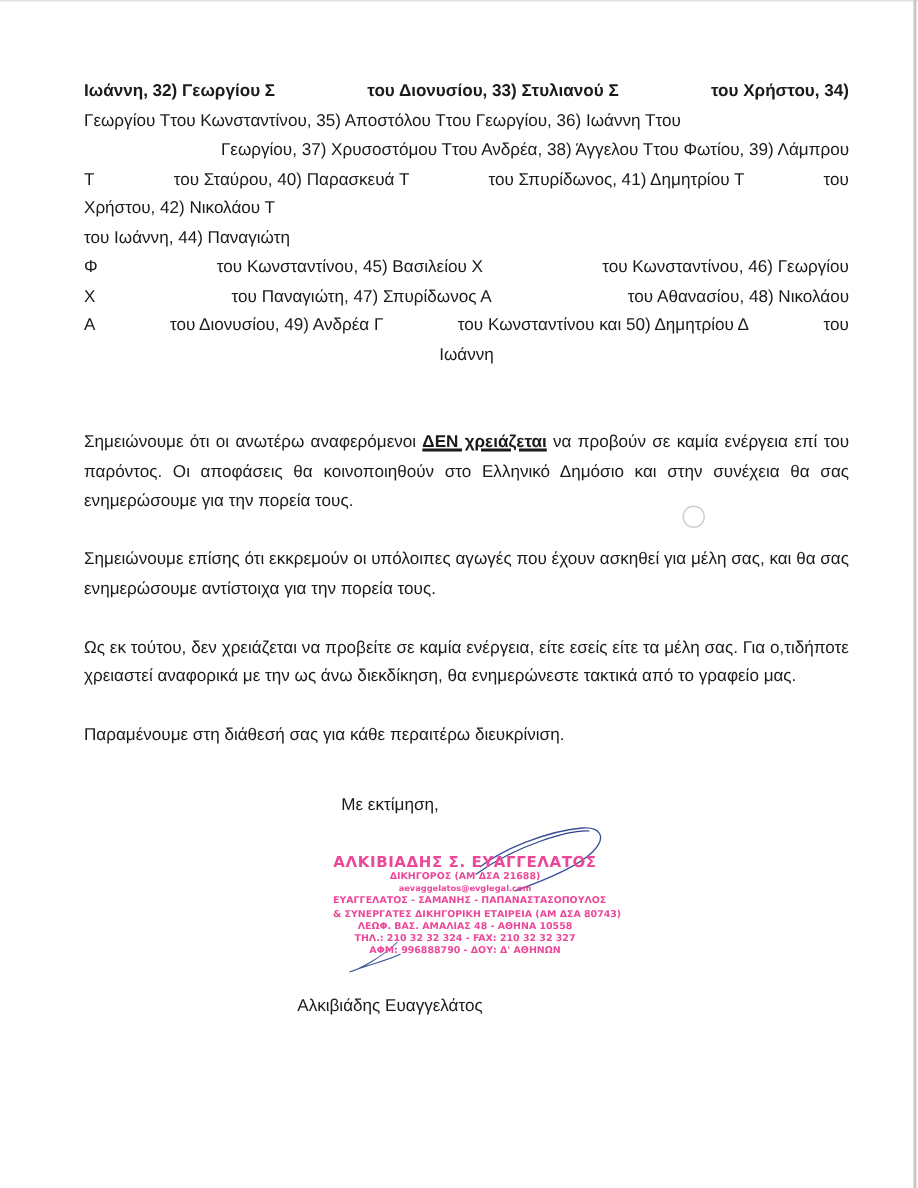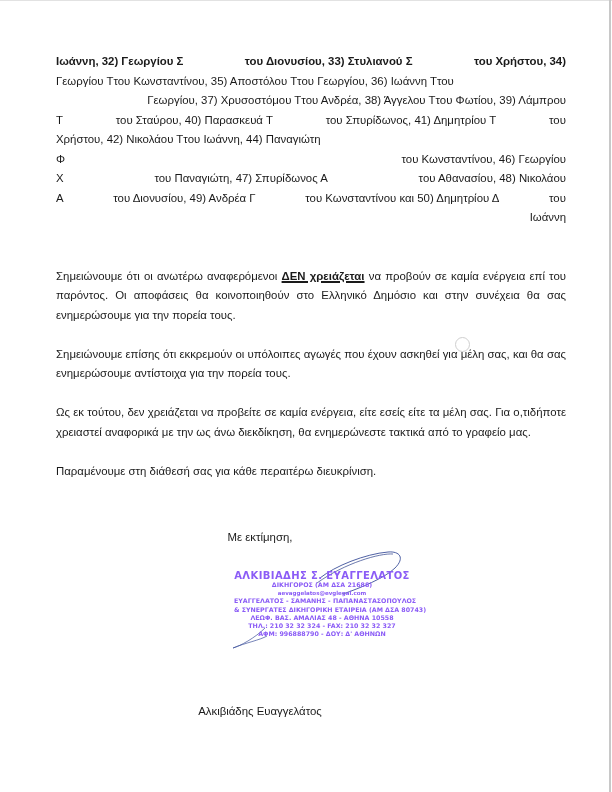--- a/index.html
+++ b/index.html
@@ -16,22 +16,22 @@
   .content {
     position: absolute; left: 56px; top: 52px; width: 510px;
     font-size: 11.4px; line-height: 19.5px;
   }
   .para { margin: 0; text-align: justify; }
   .gap { height: 19.5px; }
   .blank { display: inline-block; }
   .bu { font-weight: bold; text-decoration: underline; text-decoration-thickness: 2px; }
   .closing { position: absolute; left: 0; width: 520px; text-align: center; font-size: 11.4px; }
   .stamp {
-    position: absolute; left: 234px; top: 570px; width: 176px; text-align: center;
-    color: #8b5cf6; font-family: "DejaVu Sans", sans-serif; line-height: 8.2px;
+    position: absolute; left: 222px; top: 570px; width: 176px; text-align: center;
+    color: #ec4899; font-family: "DejaVu Sans", sans-serif; line-height: 8.2px;
   }
   .stamp .s-title { font-size: 10px; font-weight: bold; letter-spacing: 0.4px; line-height: 11px; }
   .stamp .s-line { font-size: 6.3px; font-weight: bold; white-space: nowrap; }
   .stamp .s-email { font-size: 5.5px; }
   .sig-svg { position: absolute; left: 225px; top: 548px; }
   .cursor-circle {
     position: absolute; left: 455px; top: 337px; width: 13px; height: 13px;
     border: 1px solid #cfcfcf; border-radius: 50%;
   }
 </style>
@@ -68,49 +68,50 @@
       </div>
       <div style="display: flex; justify-content: space-between; white-space: nowrap;">
         <span>Τ</span>
         <span class="blank" style="width: 0px;"></span>
         <span>του Σταύρου, 40) Παρασκευά Τ</span>
         <span class="blank" style="width: 0px;"></span>
         <span>του Σπυρίδωνος, 41) Δημητρίου Τ</span>
         <span class="blank" style="width: 0px;"></span>
         <span>του</span>
       </div>
-      <div style="display: flex; white-space: nowrap;">
+      <div style="display: flex; justify-content: space-between; white-space: nowrap; flex-direction: column;">
         <span>Χρήστου, 42) Νικολάου Τ</span>
         <span class="blank" style="width: 0px;"></span>
         <span class="blank" style="width: 0px;"></span>
         <span>του Ιωάννη, 44) Παναγιώτη</span>
       </div>
       <div style="display: flex; justify-content: space-between; white-space: nowrap;">
         <span>Φ</span>
         <span class="blank" style="width: 0px;"></span>
+        <span>του Κωνσταντίνου, 45) Βασιλείου Χ</span>
         <span class="blank" style="width: 0px;"></span>
         <span>του Κωνσταντίνου, 46) Γεωργίου</span>
       </div>
       <div style="display: flex; justify-content: space-between; white-space: nowrap;">
         <span>Χ</span>
         <span class="blank" style="width: 0px;"></span>
         <span>του Παναγιώτη, 47) Σπυρίδωνος Α</span>
         <span class="blank" style="width: 0px;"></span>
         <span>του Αθανασίου, 48) Νικολάου</span>
       </div>
       <div style="display: flex; justify-content: space-between; white-space: nowrap;">
         <span>Α</span>
         <span class="blank" style="width: 0px;"></span>
         <span>του Διονυσίου, 49) Ανδρέα Γ</span>
         <span class="blank" style="width: 0px;"></span>
         <span>του Κωνσταντίνου και 50) Δημητρίου Δ</span>
         <span class="blank" style="width: 0px;"></span>
         <span>του</span>
       </div>
-      <div style="display: flex; justify-content: flex-end; white-space: nowrap;">
+      <div style="display: flex; justify-content: center; white-space: nowrap;">
         <span>Ιωάννη</span>
       </div>
     </div>
 
   <div class="gap"></div>
 
   <div class="gap"></div>
   <p class="para">
     <span>Σημειώνουμε ότι οι ανωτέρω αναφερόμενοι </span><span class="bu">ΔΕΝ χρειάζεται</span><span> να προβούν σε καμία ενέργεια επί του παρόντος. Οι αποφάσεις θα κοινοποιηθούν στο Ελληνικό Δημόσιο και στην συνέχεια θα σας ενημερώσουμε για την πορεία τους.</span>
   </p>
@@ -137,15 +138,15 @@
   <div class="s-title">ΑΛΚΙΒΙΑΔΗΣ Σ. ΕΥΑΓΓΕΛΑΤΟΣ</div>
   <div class="s-line">ΔΙΚΗΓΟΡΟΣ (ΑΜ ΔΣΑ 21688)</div>
   <div class="s-line s-email">aevaggelatos@evglegal.com</div>
   <div class="s-line">ΕΥΑΓΓΕΛΑΤΟΣ - ΣΑΜΑΝΗΣ - ΠΑΠΑΝΑΣΤΑΣΟΠΟΥΛΟΣ</div>
   <div class="s-line">&amp; ΣΥΝΕΡΓΑΤΕΣ ΔΙΚΗΓΟΡΙΚΗ ΕΤΑΙΡΕΙΑ (ΑΜ ΔΣΑ 80743)</div>
   <div class="s-line">ΛΕΩΦ. ΒΑΣ. ΑΜΑΛΙΑΣ 48 - ΑΘΗΝΑ 10558</div>
   <div class="s-line">ΤΗΛ.: 210 32 32 324 - FAX: 210 32 32 327</div>
   <div class="s-line">ΑΦΜ: 996888790 - ΔΟΥ: Δ' ΑΘΗΝΩΝ</div>
 </div>
 
-<div class="closing" style="top:665px;margin-top:40px;">Αλκιβιάδης Ευαγγελάτος</div>
+<div class="closing" style="top:665px;">Αλκιβιάδης Ευαγγελάτος</div>
 
 <div class="cursor-circle"></div>
 
 </body></html>

